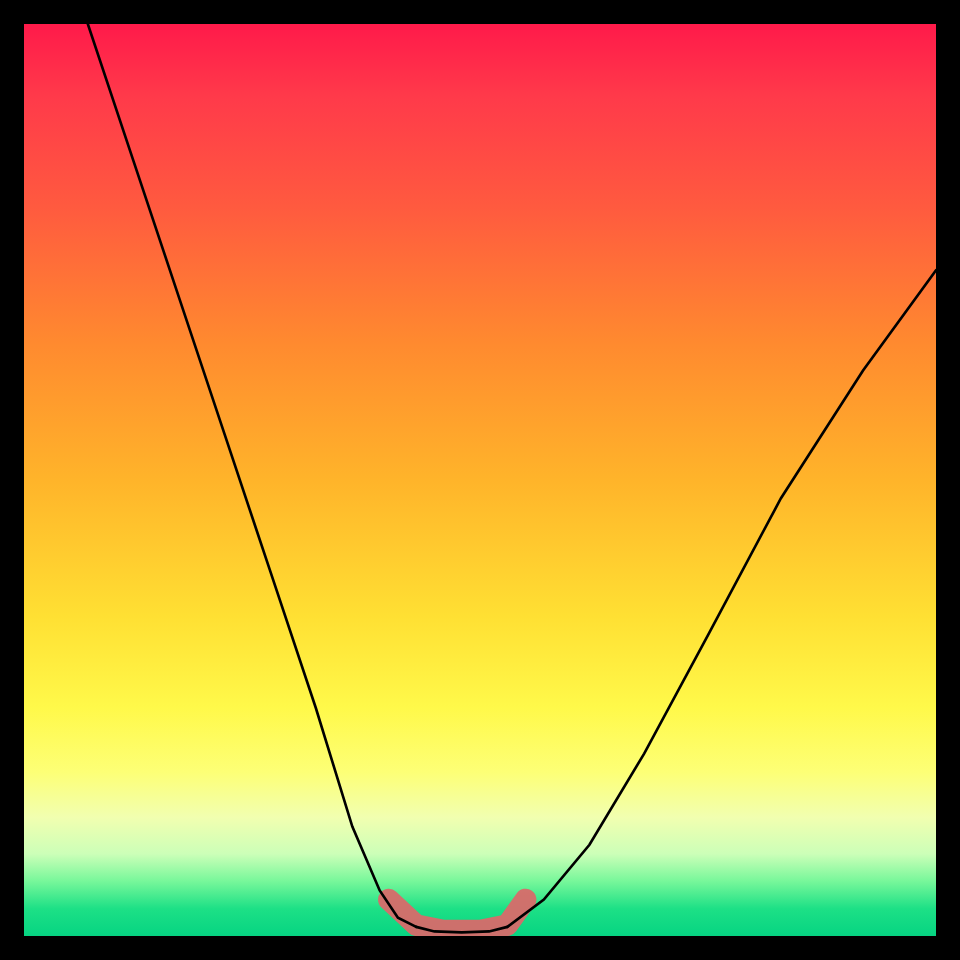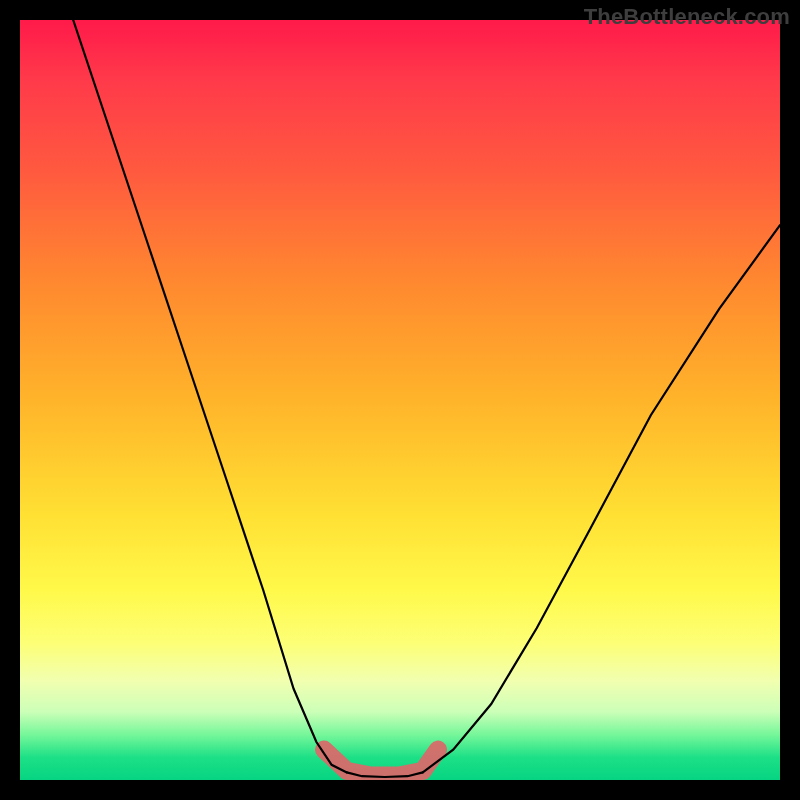--- a/index.html
+++ b/index.html
@@ -73,21 +73,20 @@
     stroke-width: 18;
     stroke-linecap: round;
     stroke-linejoin: round;
     opacity: 0.95;
   }
 </style>
 </head>
 <body>
 
 <div class="frame">
-  <div class="watermark">TheBottleneck.com</div>
 
   <div class="plot-area">
     <div class="gradient"></div>
 
     <svg class="curves" viewBox="0 0 760 760" preserveAspectRatio="none">
       <path id="highlight-path" class="highlight" d="M304.0 729.6 L326.8 750.9 L349.6 755.4 L380.0 755.4 L402.8 750.9 L418.0 729.6"></path>
       <path id="curve-left" class="curve" d="M53.2 0.0 L91.2 114.0 L129.2 228.0 L167.2 342.0 L205.2 456.0 L243.2 570.0 L273.6 668.8 L296.4 722.0 L311.6 744.8 L326.8 752.4"></path>
       <path id="curve-bottom" class="curve" d="M326.8 752.4 L342.0 756.2 L364.8 757.0 L387.6 756.2 L402.8 752.4"></path>
       <path id="curve-right" class="curve" d="M402.8 752.4 L433.2 729.6 L471.2 684.0 L516.8 608.0 L570.0 509.2 L630.8 395.2 L699.2 288.8 L760.0 205.2"></path>
     </svg>

